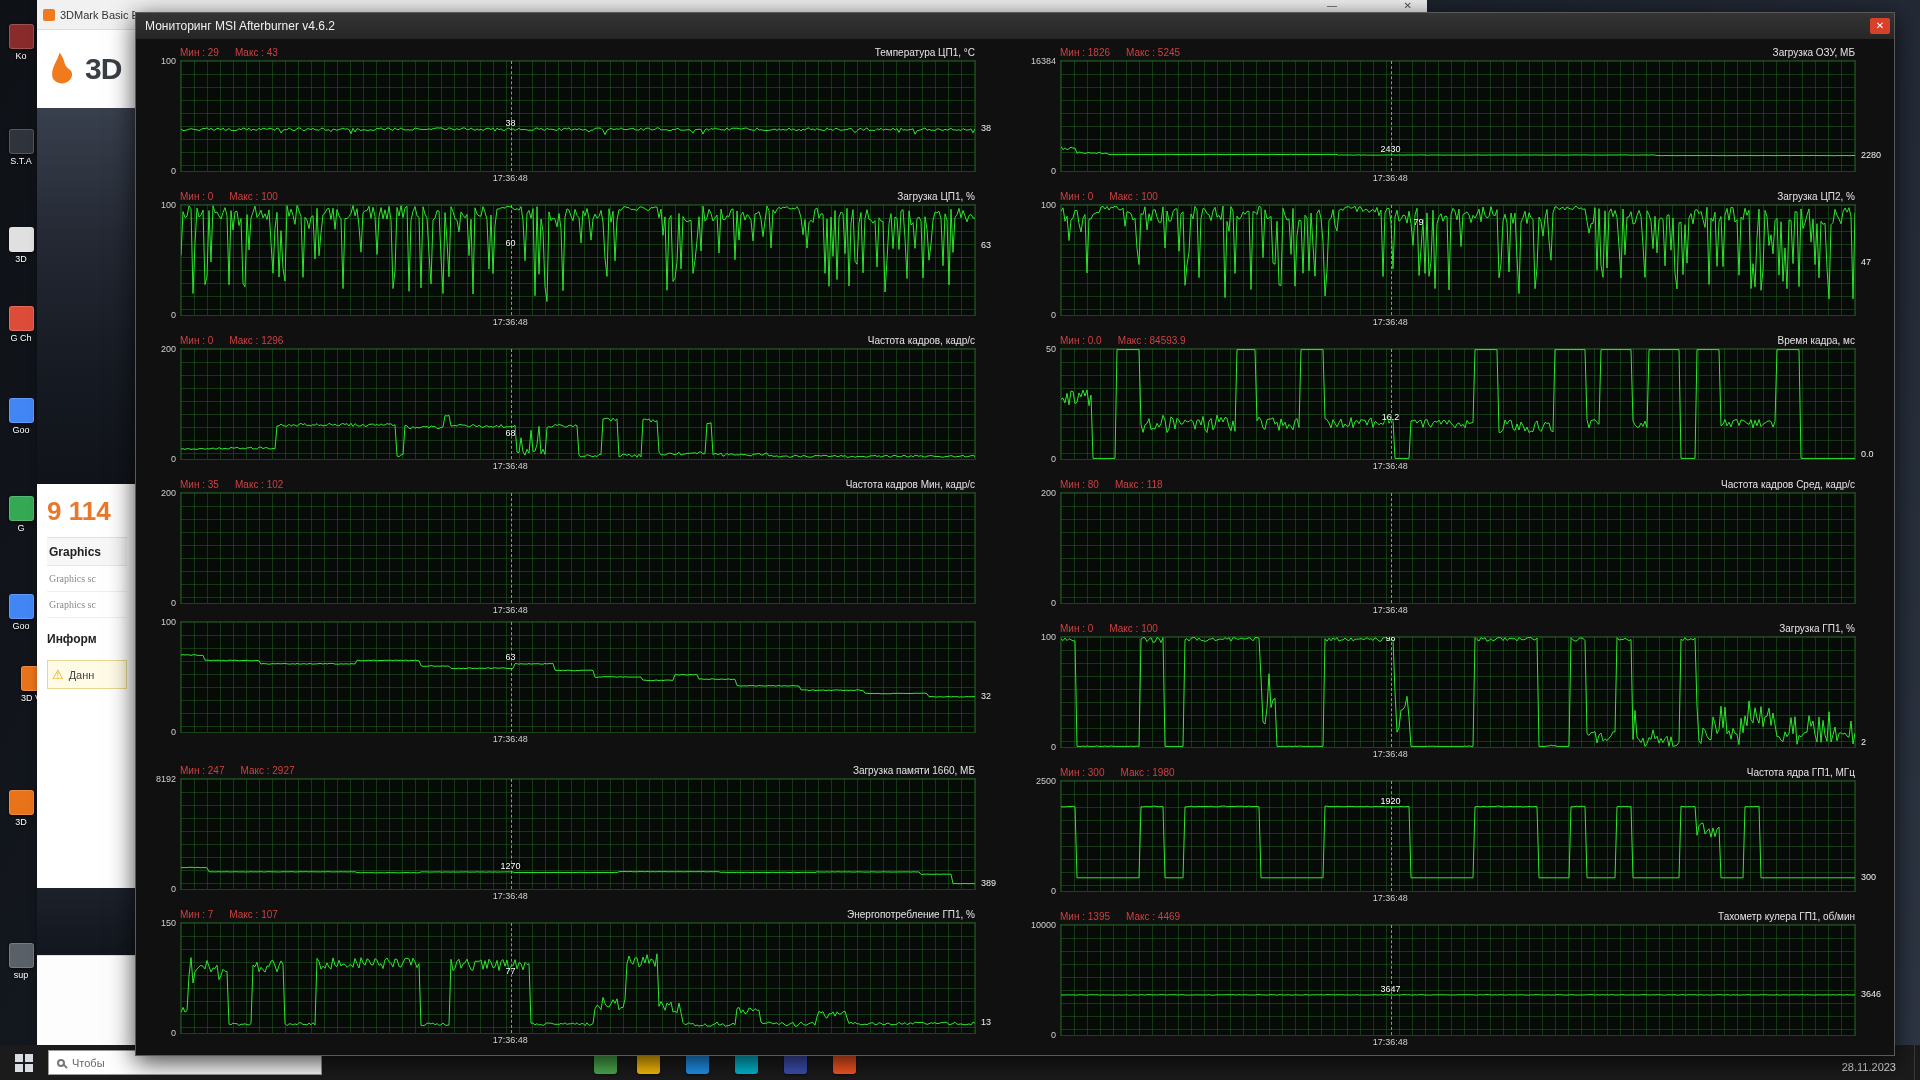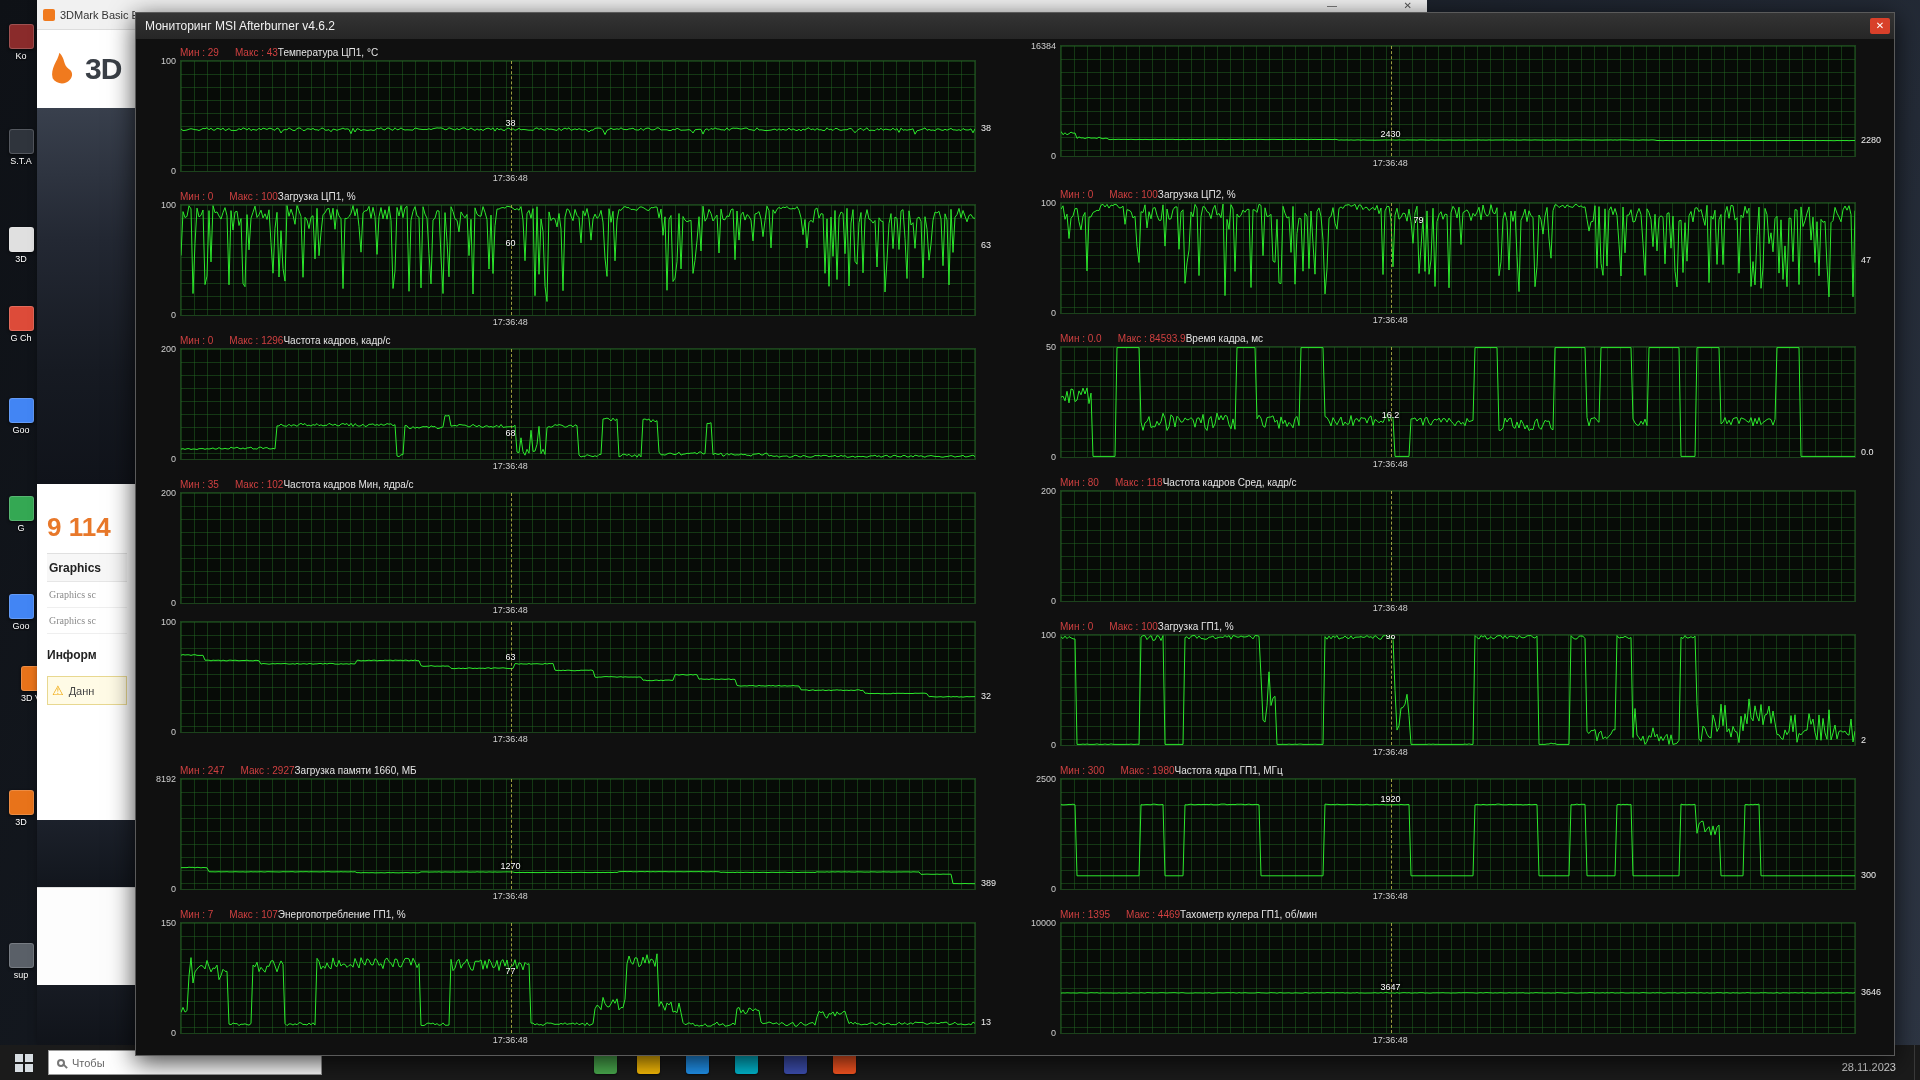--- a/index.html
+++ b/index.html
@@ -20,21 +20,21 @@
     background:#ffffff; z-index:2; overflow:hidden; box-shadow:2px 0 8px rgba(0,0,0,.5); }
   .dm-titlebar { height:30px; background:#f1f1f1; border-bottom:1px solid #dcdcdc;
     display:flex; align-items:center; gap:5px; padding-left:6px;
     font-size:11px; color:#333; white-space:nowrap; overflow:hidden; }
   .dm-appicon { width:12px; height:12px; background:#f07a1e; border-radius:2px; flex:0 0 auto; }
   .dm-logo { height:78px; background:#fff; display:flex; align-items:center; gap:6px;
     padding-left:8px; overflow:hidden; }
   .dm-logo .flame { width:34px; height:40px; flex:0 0 auto; }
   .dm-logo .logo-txt { font-size:30px; font-weight:bold; color:#3a3f46; letter-spacing:-1px; }
   .dm-img1 { height:376px; background:linear-gradient(180deg,#39404d 0%,#232833 35%,#161a22 70%,#10131a 100%); }
-  .dm-content { height:336px; background:#fff; padding:28px 8px 0 10px; overflow:hidden; }
+  .dm-content { height:404px; background:#fff; padding:12px 8px 0 10px; overflow:hidden; }
   .dm-score { font-size:26px; font-weight:bold; color:#e8782a; white-space:nowrap; }
   .dm-div { height:1px; background:#e0e0e0; margin:10px 0 0 0; }
   .dm-row-main { height:28px; line-height:28px; font-size:12px; font-weight:bold; color:#222;
     background:#f7f7f7; border-bottom:1px solid #e6e6e6; white-space:nowrap; padding-left:2px; }
   .dm-row-sub { height:26px; line-height:26px; font-size:10px; color:#8a8a8a;
     border-bottom:1px solid #efefef; white-space:nowrap; padding-left:2px;font-family:Liberation Serif, serif; }
   .dm-info { margin-top:14px; font-size:12px; font-weight:bold; color:#222; white-space:nowrap; }
   .dm-warn { margin-top:14px; display:flex; align-items:center; gap:5px;
     background:#fffbe6; border:1px solid #e8d890; padding:6px 4px; font-size:11px; color:#444;
     white-space:nowrap; }
@@ -77,21 +77,21 @@
   .mon-titlebar { height:26px; background:linear-gradient(#343434,#262626);
     display:flex; align-items:center; padding:0 4px 0 9px; flex:0 0 auto; }
   .mon-title { font-size:12px; color:#f0f0f0; flex:1 1 auto; white-space:nowrap; overflow:hidden; }
   .mon-close { width:20px; height:16px; background:#d8402a; border-radius:2px;
     color:#fff; font-size:10px; line-height:16px; text-align:center; cursor:pointer; flex:0 0 auto; }
   .mon-client { flex:1 1 auto; padding:6px 6px 4px 6px; display:flex; gap:14px; overflow:hidden; }
   .mon-col { flex:1 1 0; display:flex; flex-direction:column; }
 
   
   .panel { height:141px; margin-bottom:3px; position:relative; }
-  .p-head { height:15px; display:flex; align-items:center;
+  .p-head { height:15px; display:flex; justify-content:space-between; align-items:center;
     padding:0 33px 0 38px; font-size:10px; }
   .p-minmax { color:#cf4040; display:flex; gap:16px; white-space:nowrap; }
   .p-title { color:#e4e4e4; white-space:nowrap; }
   .p-body { position:relative; height:112px; }
   .p-axis-top { position:absolute; left:0; top:-4px; width:34px; text-align:right;
     font-size:9px; color:#cfcfcf; }
   .p-axis-bottom { position:absolute; left:0; bottom:-4px; width:34px; text-align:right;
     font-size:9px; color:#cfcfcf; }
   .plot { position:absolute; left:38px; right:32px; top:0; bottom:0;
     background-color:#070b07;
@@ -296,21 +296,21 @@
     <div class="p-foot">
       <span class="p-time">17:36:48</span>
     </div>
   </div>
           <div class="panel">
     <div class="p-head">
       <div class="p-minmax">
         <span class="mm min">Мин : 35</span>
         <span class="mm max">Макс : 102</span>
       </div>
-      <div class="p-title">Частота кадров Мин, ядра/с</div>
+      <div class="p-title">Частота кадров Мин, кадр/с</div>
     </div>
     <div class="p-body">
       <div class="p-axis-top">200</div>
       <div class="p-axis-bottom">0</div>
       <div class="plot">
         <div class="dotline"></div>
         <div class="center-val"></div>
       </div>
       <div class="right-val"></div>
     </div>
@@ -379,20 +379,27 @@
       </div>
       <div class="right-val" style="top: 100.467px;">13</div>
     </div>
     <div class="p-foot">
       <span class="p-time">17:36:48</span>
     </div>
   </div>
         </div>
       <div class="mon-col" id="col-right">
           <div class="panel">
+    <div class="p-head">
+      <div class="p-minmax">
+        <span class="mm min">Мин : 1826</span>
+        <span class="mm max">Макс : 5245</span>
+      </div>
+      <div class="p-title">Загрузка ОЗУ, МБ</div>
+    </div>
     <div class="p-body">
       <div class="p-axis-top">16384</div>
       <div class="p-axis-bottom">0</div>
       <div class="plot">
                 <svg width="794" height="110" class="plot-svg">
                   <path d="M0.0 85.4 L2.0 88.7 L4.0 86.8 L6.0 88.7 L8.0 87.7 L10.0 86.1 L12.0 87.2 L14.0 87.0 L16.0 92.4 L18.0 90.9 L20.0 91.9 L22.0 91.8 L24.0 92.5 L26.0 91.8 L28.0 91.5 L30.0 92.1 L32.0 92.0 L34.0 92.0 L36.0 92.4 L38.0 91.1 L40.0 92.2 L42.0 92.8 L44.0 92.2 L46.0 92.3 L48.0 93.5 L50.0 93.6 L52.0 93.3 L54.0 93.5 L56.0 93.4 L58.0 93.3 L60.0 93.5 L62.0 93.4 L64.0 93.4 L66.0 93.5 L68.0 93.5 L70.0 93.3 L72.0 93.5 L74.0 93.6 L76.0 93.6 L78.0 93.4 L80.0 93.5 L82.0 93.6 L84.0 93.4 L86.0 93.5 L88.0 93.6 L90.0 93.6 L92.0 93.5 L94.0 93.3 L96.0 93.5 L98.0 93.6 L100.0 93.4 L102.0 93.6 L104.0 93.4 L106.0 93.4 L108.0 93.4 L110.0 93.4 L112.0 93.3 L114.0 93.6 L116.0 93.5 L118.0 93.6 L120.0 93.6 L122.0 93.4 L124.0 93.6 L126.0 93.6 L128.0 93.3 L130.0 93.6 L132.0 93.4 L134.0 93.6 L136.0 93.5 L138.0 93.6 L140.0 93.6 L142.0 93.5 L144.0 93.5 L146.0 93.4 L148.0 93.3 L150.0 93.4 L152.0 93.4 L154.0 93.4 L156.0 93.3 L158.0 93.5 L160.0 93.5 L162.0 93.4 L164.0 93.6 L166.0 93.6 L168.0 93.3 L170.0 93.5 L172.0 93.5 L174.0 93.5 L176.0 93.5 L178.0 93.4 L180.0 93.3 L182.0 93.5 L184.0 93.6 L186.0 93.6 L188.0 93.4 L190.0 93.5 L192.0 93.6 L194.0 93.4 L196.0 93.6 L198.0 93.4 L200.0 93.4 L202.0 93.5 L204.0 93.6 L206.0 93.6 L208.0 93.6 L210.0 93.4 L212.0 93.4 L214.0 93.4 L216.0 93.5 L218.0 93.5 L220.0 93.6 L222.0 93.5 L224.0 93.4 L226.0 93.6 L228.0 93.4 L230.0 93.3 L232.0 93.6 L234.0 93.4 L236.0 93.4 L238.0 93.6 L240.0 93.4 L242.0 93.4 L244.0 93.5 L246.0 93.6 L248.0 93.6 L250.0 93.3 L252.0 93.5 L254.0 93.4 L256.0 93.5 L258.0 93.5 L260.0 93.5 L262.0 93.6 L264.0 93.4 L266.0 93.4 L268.0 93.4 L270.0 93.5 L272.0 93.6 L274.0 93.3 L276.0 93.6 L278.0 94.1 L280.0 93.9 L282.0 94.0 L284.0 94.0 L286.0 93.9 L288.0 94.1 L290.0 93.9 L292.0 94.1 L294.0 94.1 L296.0 93.9 L298.0 93.9 L300.0 94.2 L302.0 93.9 L304.0 94.0 L306.0 94.1 L308.0 94.1 L310.0 94.1 L312.0 94.1 L314.0 94.2 L316.0 94.1 L318.0 94.1 L320.0 94.0 L322.0 94.0 L324.0 93.9 L326.0 94.0 L328.0 93.9 L330.0 94.0 L332.0 93.9 L334.0 94.1 L336.0 94.1 L338.0 93.9 L340.0 94.0 L342.0 94.1 L344.0 94.1 L346.0 93.9 L348.0 94.0 L350.0 94.0 L352.0 94.0 L354.0 94.0 L356.0 94.1 L358.0 93.9 L360.0 93.9 L362.0 93.9 L364.0 94.0 L366.0 94.1 L368.0 94.2 L370.0 93.9 L372.0 94.0 L374.0 94.1 L376.0 94.0 L378.0 94.0 L380.0 94.0 L382.0 94.1 L384.0 94.1 L386.0 94.0 L388.0 94.0 L390.0 94.0 L392.0 94.1 L394.0 94.1 L396.0 94.1 L398.0 94.0 L400.0 94.1 L402.0 94.1 L404.0 94.0 L406.0 94.0 L408.0 94.1 L410.0 94.1 L412.0 94.0 L414.0 94.0 L416.0 94.0 L418.0 93.9 L420.0 94.1 L422.0 94.0 L424.0 94.1 L426.0 94.1 L428.0 93.9 L430.0 94.1 L432.0 94.1 L434.0 94.0 L436.0 94.0 L438.0 94.0 L440.0 94.0 L442.0 93.9 L444.0 94.0 L446.0 93.9 L448.0 94.1 L450.0 94.0 L452.0 93.9 L454.0 94.1 L456.0 94.0 L458.0 94.1 L460.0 94.1 L462.0 93.9 L464.0 93.9 L466.0 94.0 L468.0 94.0 L470.0 94.1 L472.0 94.0 L474.0 93.9 L476.0 94.0 L478.0 94.0 L480.0 94.1 L482.0 93.9 L484.0 94.2 L486.0 94.0 L488.0 94.1 L490.0 94.1 L492.0 93.9 L494.0 94.1 L496.0 93.9 L498.0 94.0 L500.0 94.0 L502.0 94.1 L504.0 94.1 L506.0 94.0 L508.0 94.1 L510.0 94.0 L512.0 94.0 L514.0 93.9 L516.0 93.9 L518.0 94.0 L520.0 94.0 L522.0 93.9 L524.0 93.9 L526.0 94.0 L528.0 94.0 L530.0 94.1 L532.0 94.0 L534.0 94.1 L536.0 94.0 L538.0 94.0 L540.0 94.1 L542.0 94.1 L544.0 94.0 L546.0 94.0 L548.0 94.0 L550.0 93.9 L552.0 94.1 L554.0 93.9 L556.0 94.1 L558.0 93.9 L560.0 93.9 L562.0 93.9 L564.0 93.9 L566.0 93.9 L568.0 94.0 L570.0 94.1 L572.0 94.1 L574.0 94.0 L576.0 94.1 L578.0 94.2 L580.0 94.0 L582.0 93.9 L584.0 94.0 L586.0 94.0 L588.0 94.1 L590.0 93.9 L592.0 93.9 L594.0 94.1 L596.0 94.5 L598.0 94.5 L600.0 94.6 L602.0 94.7 L604.0 94.5 L606.0 94.5 L608.0 94.6 L610.0 94.6 L612.0 94.5 L614.0 94.7 L616.0 94.6 L618.0 94.6 L620.0 94.6 L622.0 94.5 L624.0 94.6 L626.0 94.6 L628.0 94.6 L630.0 94.5 L632.0 94.6 L634.0 94.6 L636.0 94.5 L638.0 94.6 L640.0 94.6 L642.0 94.5 L644.0 94.6 L646.0 94.5 L648.0 94.6 L650.0 94.5 L652.0 94.5 L654.0 94.6 L656.0 94.5 L658.0 94.7 L660.0 94.6 L662.0 94.5 L664.0 94.6 L666.0 94.7 L668.0 94.6 L670.0 94.6 L672.0 94.6 L674.0 94.6 L676.0 94.6 L678.0 94.6 L680.0 94.6 L682.0 94.5 L684.0 94.6 L686.0 94.5 L688.0 94.6 L690.0 94.5 L692.0 94.6 L694.0 94.6 L696.0 94.6 L698.0 94.6 L700.0 94.5 L702.0 94.6 L704.0 94.5 L706.0 94.6 L708.0 94.5 L710.0 94.6 L712.0 94.6 L714.0 94.6 L716.0 94.6 L718.0 94.6 L720.0 94.6 L722.0 94.5 L724.0 94.5 L726.0 94.5 L728.0 94.6 L730.0 94.6 L732.0 94.5 L734.0 94.5 L736.0 94.5 L738.0 94.5 L740.0 94.6 L742.0 94.6 L744.0 94.5 L746.0 94.5 L748.0 94.6 L750.0 94.5 L752.0 94.5 L754.0 94.6 L756.0 94.5 L758.0 94.6 L760.0 94.6 L762.0 94.5 L764.0 94.6 L766.0 94.6 L768.0 94.6 L770.0 94.6 L772.0 94.7 L774.0 94.7 L776.0 94.5 L778.0 94.6 L780.0 94.6 L782.0 94.5 L784.0 94.6 L786.0 94.5 L788.0 94.7 L790.0 94.5 L792.0 94.5 L794.0 94.5" fill="none" stroke="#2ce82c" stroke-width="1"></path>
                 </svg>
         <div class="dotline"></div>
         <div class="center-val" style="top: 93.6853px;">2430</div>
       </div>

